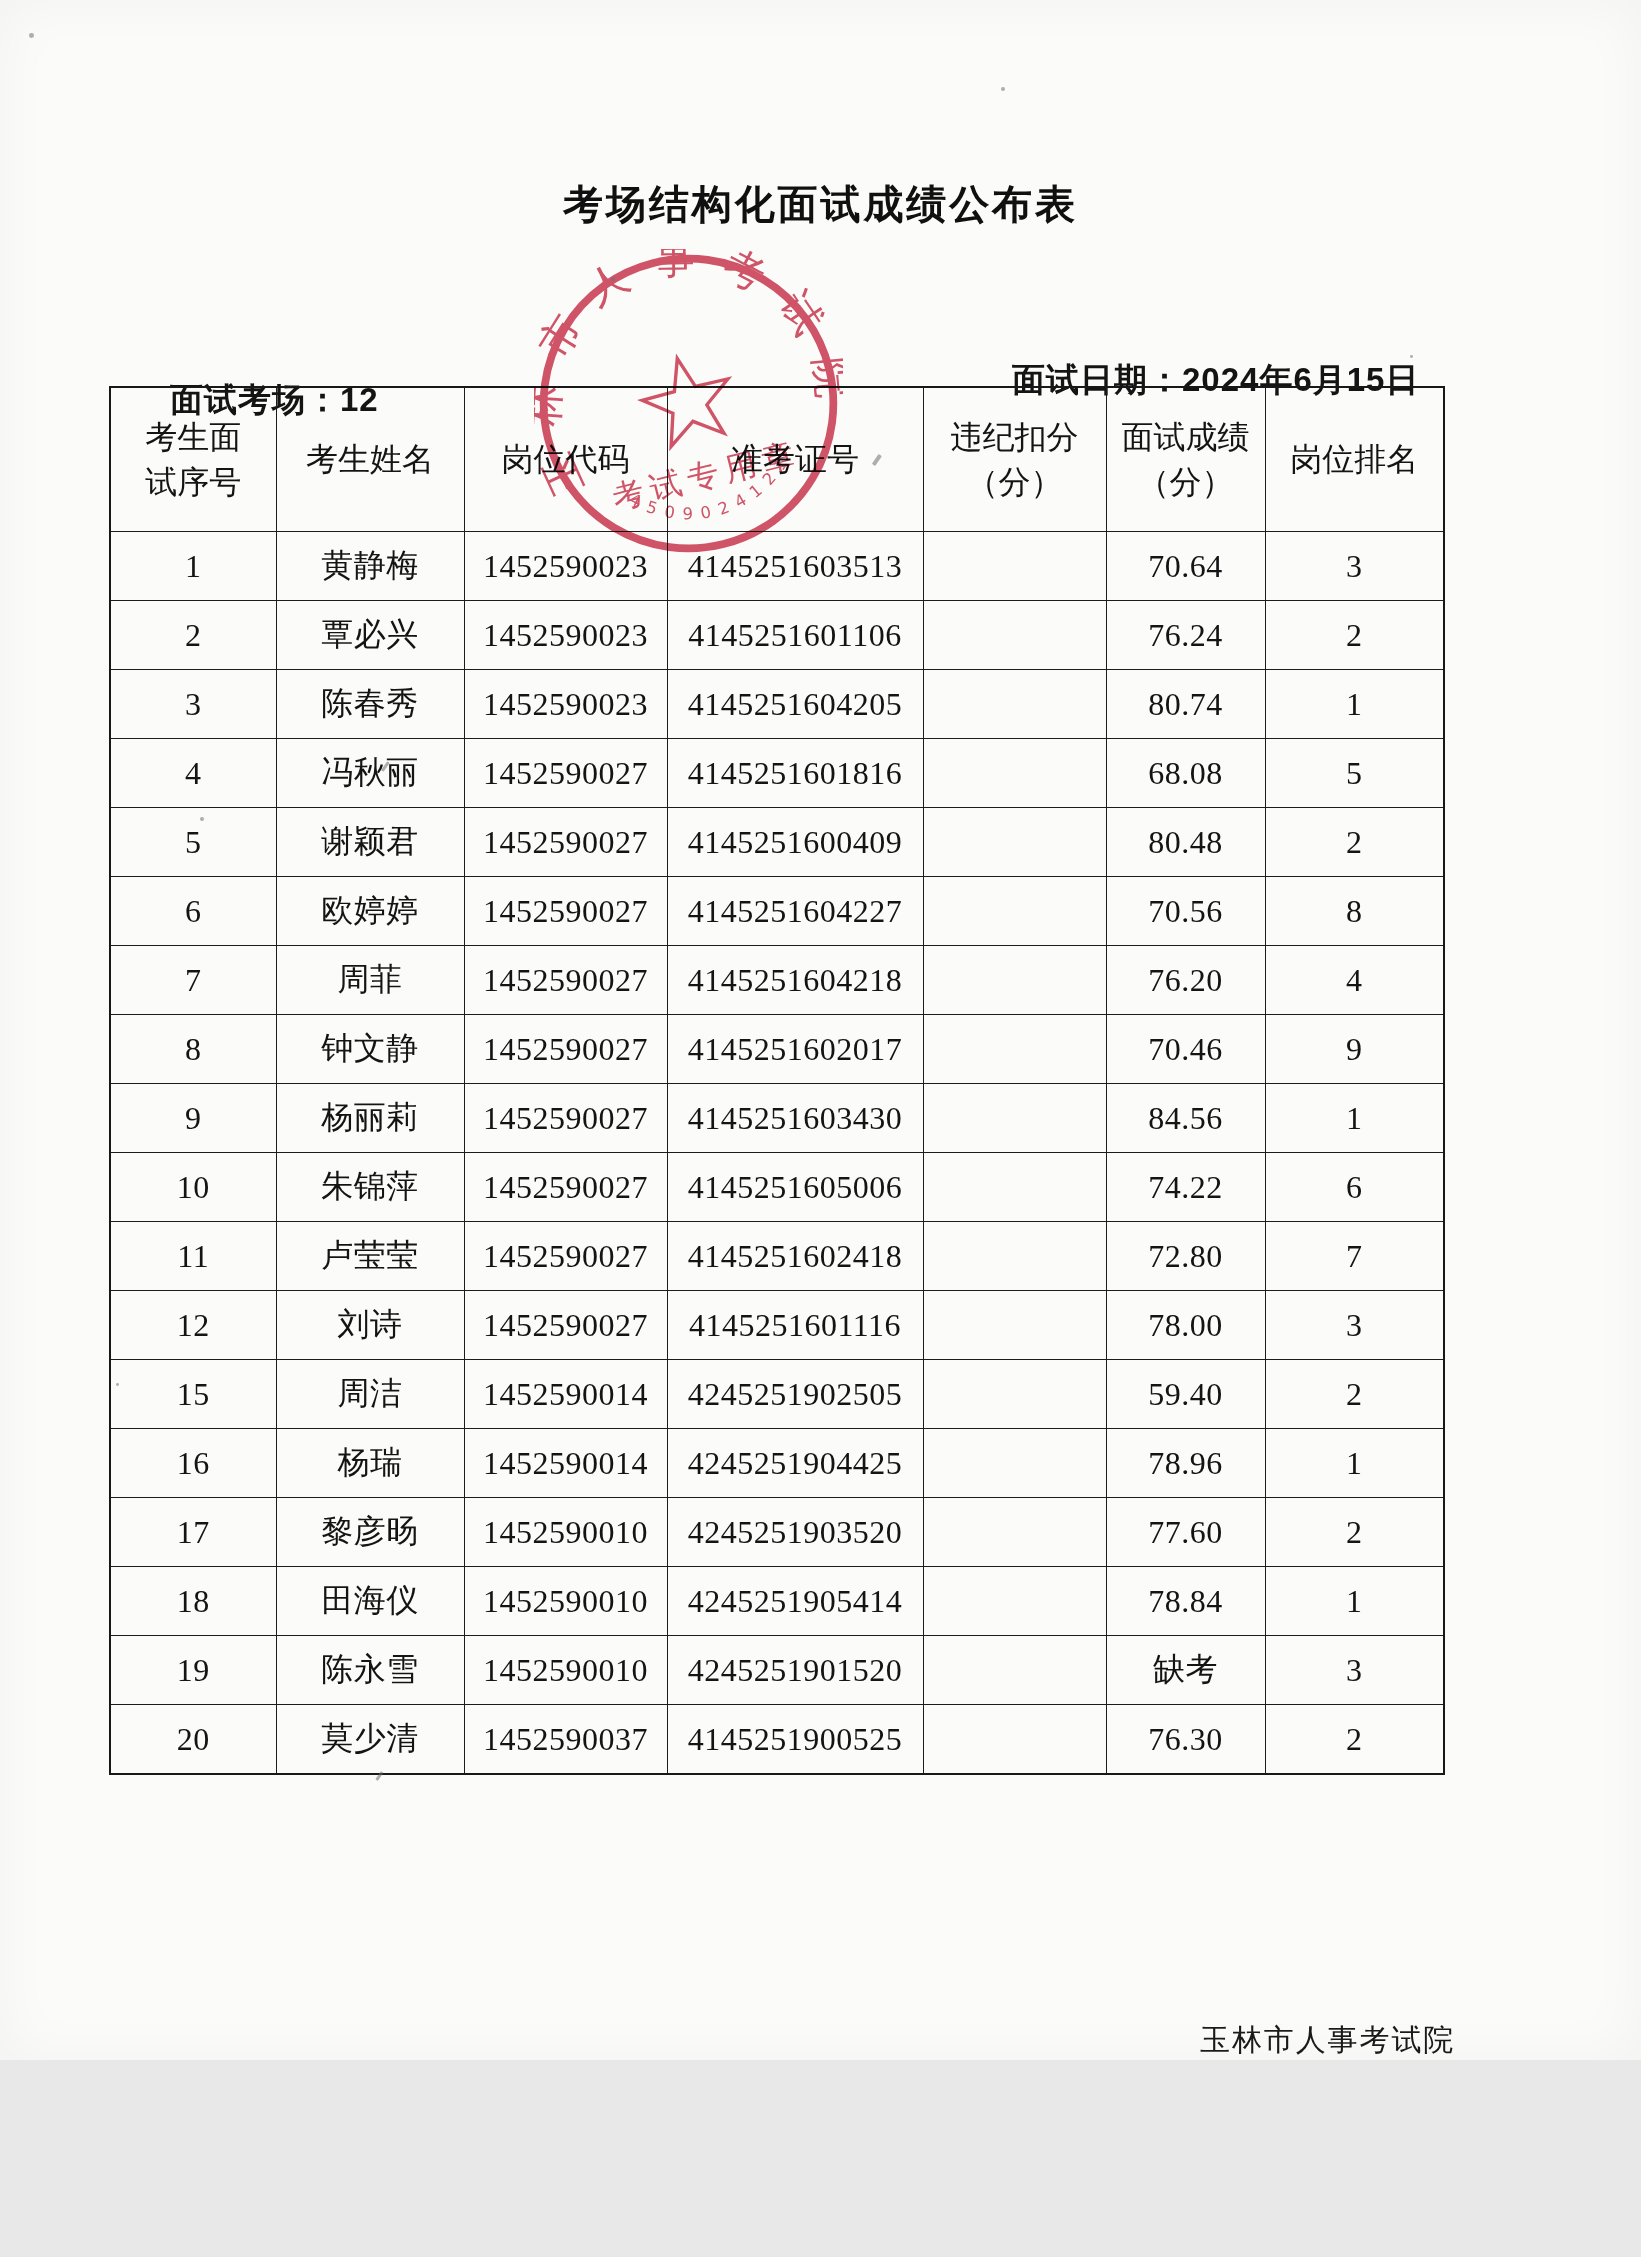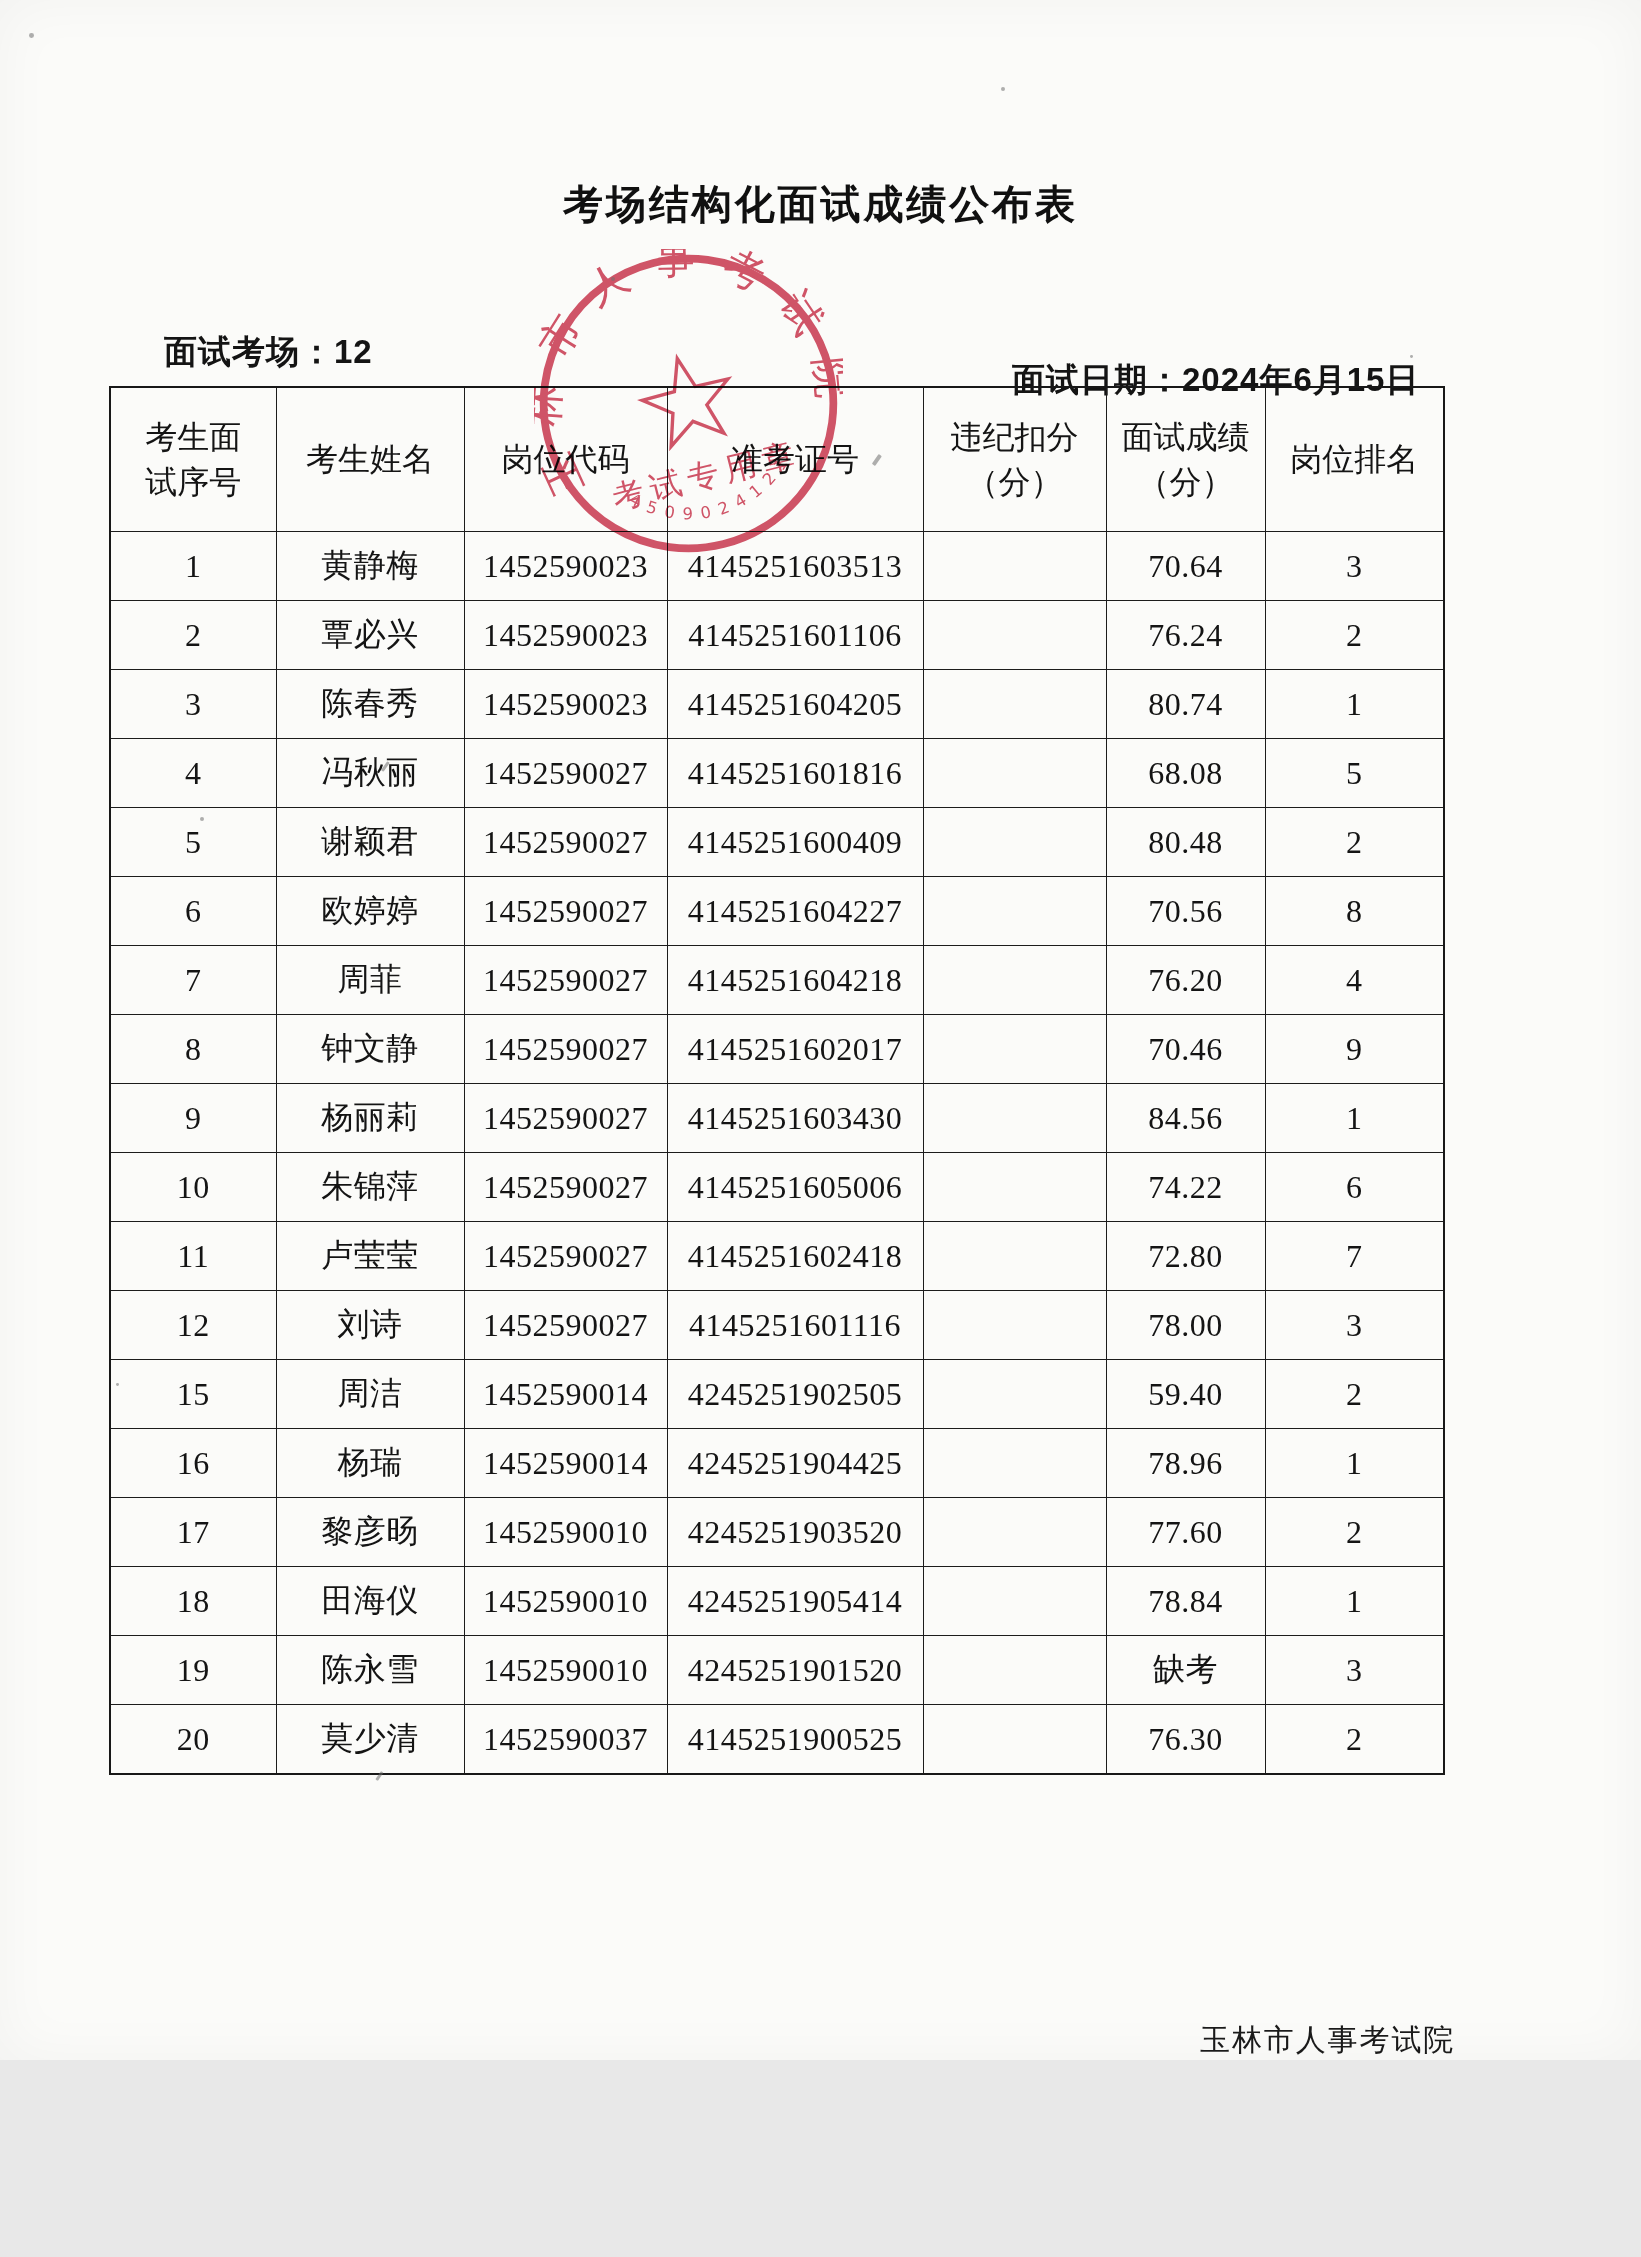--- a/index.html
+++ b/index.html
@@ -17,21 +17,21 @@
     text-align:center;
     font-family:"Liberation Sans","DejaVu Sans",sans-serif;
     font-weight:700;font-size:40px;letter-spacing:2.9px;color:#101010;
     margin:0;
   }
   .meta-room,.meta-date{
     position:absolute;top:330px;
     font-family:"Liberation Sans","DejaVu Sans",sans-serif;
     font-weight:700;font-size:33px;letter-spacing:1px;color:#141414;
   }
-  .meta-room{left:164px;}
+  .meta-room{left:170px;margin-top:48px;}
   .meta-date{left:1012px;margin-top:28px;}
   table.results-table{
     position:absolute;left:109px;top:386px;width:1334px;
     border-collapse:collapse;table-layout:fixed;
     font-size:32px;color:#141414;
     border:2.9px solid #181818;
   }
   .results-table th,.results-table td{
     border:1.9px solid #1c1c1c;
     text-align:center;vertical-align:middle;

